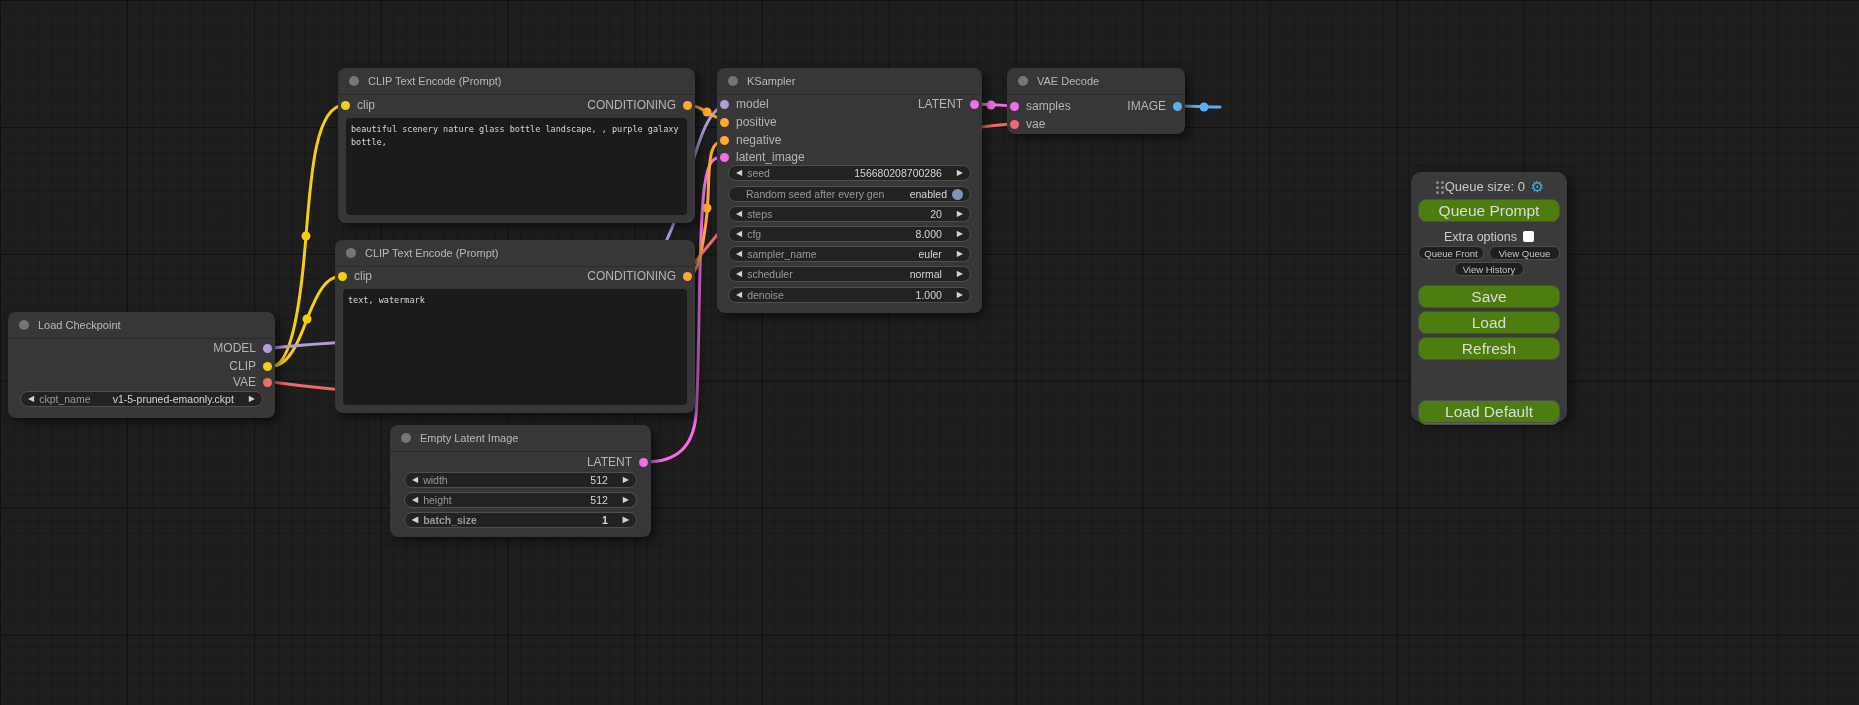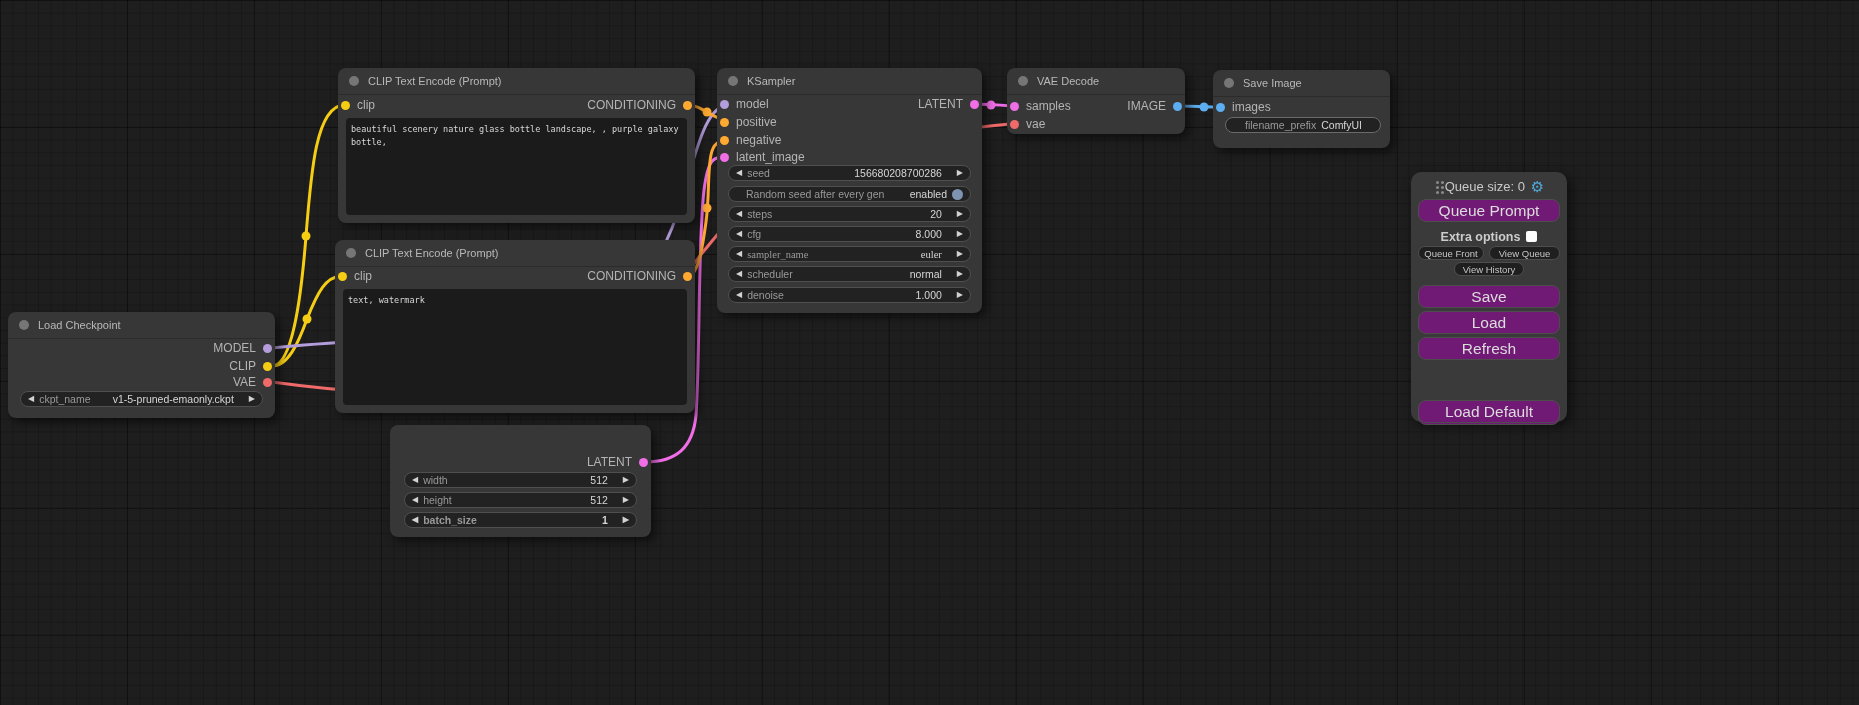--- a/index.html
+++ b/index.html
@@ -53,30 +53,30 @@
   }
   .menu-header{position:absolute;left:0;right:0;top:6px;height:16px;display:flex;align-items:center;padding:0 23px;}
   .drag-handle{
     width:3px;height:3px;border-radius:50%;background:#8a8a8a;position:relative;margin:0 0 0 2px;
     box-shadow:0 5px 0 #8a8a8a,0 10px 0 #8a8a8a,5px 0 0 #8a8a8a,5px 5px 0 #8a8a8a,5px 10px 0 #8a8a8a;
     top:-4px;
   }
   .queue-size{flex:1;text-align:center;color:#c9c9c9;font-size:13px;}
   .gear{color:var(--gear);font-size:15px;line-height:1;}
   .btn{
-    position:absolute;left:7px;right:7px;height:23px;background:#701a75;
+    position:absolute;left:7px;right:7px;height:23px;background:#4d7c0f;
     border:1px solid #4d4d4d;border-radius:8px;color:#dcdcdc;font-size:15.5px;
     display:flex;align-items:center;justify-content:center;box-sizing:border-box;
   }
   .btn-small{
     position:absolute;height:14px;background:#1f1f1f;border:1px solid #4d4d4d;
     border-radius:8px;color:#c6c6c6;font-size:9.5px;display:flex;align-items:center;
     justify-content:center;box-sizing:border-box;
   }
-  .extra-row{position:absolute;left:0;right:0;top:57px;height:15px;display:flex;align-items:center;justify-content:center;gap:6px;color:#cccccc;font-size:12.5px;font-weight:bold;}
+  .extra-row{position:absolute;left:0;right:0;top:57px;height:15px;display:flex;align-items:center;justify-content:center;gap:6px;color:#cccccc;font-size:12.5px;}
   .checkbox{width:11px;height:11px;background:#ffffff;border-radius:2px;}
 </style>
 </head>
 <body>
 
 <div class="canvas">
 
   <svg class="wires" width="1859" height="705">
     <path d="M272,366 C292,366 301,300 306,236 C311,172 316,106 344,105" stroke="var(--clip)"></path>
     <path d="M272,366 C288,366 298,344 307,319 C318,291 326,277 341,276" stroke="var(--clip)"></path>
@@ -193,21 +193,21 @@
       <span class="lbl">steps</span>
       <span class="val val-gap">20</span>
       <span class="arr-r"></span>
     </div>
     <div class="widget" style="left:11px;right:11px;top:158px;">
       <span class="arr-l"></span>
       <span class="lbl">cfg</span>
       <span class="val val-gap">8.000</span>
       <span class="arr-r"></span>
     </div>
-    <div class="widget" style="left:11px;right:11px;top:178px;font-family:Liberation Serif, serif;">
+    <div class="widget" style="left:11px;right:11px;top:178px;">
       <span class="arr-l"></span>
       <span class="lbl">sampler_name</span>
       <span class="val val-gap">euler</span>
       <span class="arr-r"></span>
     </div>
     <div class="widget" style="left:11px;right:11px;top:198px;">
       <span class="arr-l"></span>
       <span class="lbl">scheduler</span>
       <span class="val val-gap">normal</span>
       <span class="arr-r"></span>
@@ -232,36 +232,26 @@
     <div class="slot in" style="top:48px;">
       <span class="dot" style="background:var(--vae);"></span>
       <span>vae</span>
     </div>
     <div class="slot out" style="top:30px;">
       <span class="dot" style="background:var(--image);"></span>
       <span>IMAGE</span>
     </div>
   </div>
 
-  <div class="node" style="left:1213px;top:70px;width:177px;height:78px;">
-    <div class="node-title">
-      <span class="title-dot"></span>
-      <span>Save Image</span>
-    </div>
-    <div class="slot in" style="top:29px;">
-      <span class="dot" style="background:var(--image);"></span>
-      <span>images</span>
-    </div>
-    <div class="widget" style="left:12px;right:9px;top:47px;border-color:#6a6a6a;">
-      <span class="lbl" style="margin-left:12px;">filename_prefix</span>
-      <span class="val" style="margin-right:16px;">ComfyUI</span>
-    </div>
-  </div>
 
   <div class="node" style="left:390px;top:425px;width:261px;height:112px;">
+    <div class="node-title">
+      <span class="title-dot"></span>
+      <span>Empty Latent Image</span>
+    </div>
     <div class="slot out" style="top:29px;">
       <span class="dot" style="background:var(--latent);"></span>
       <span>LATENT</span>
     </div>
     <div class="widget" style="left:14px;right:14px;top:47px;">
       <span class="arr-l"></span>
       <span class="lbl">width</span>
       <span class="val val-gap">512</span>
       <span class="arr-r"></span>
     </div>

